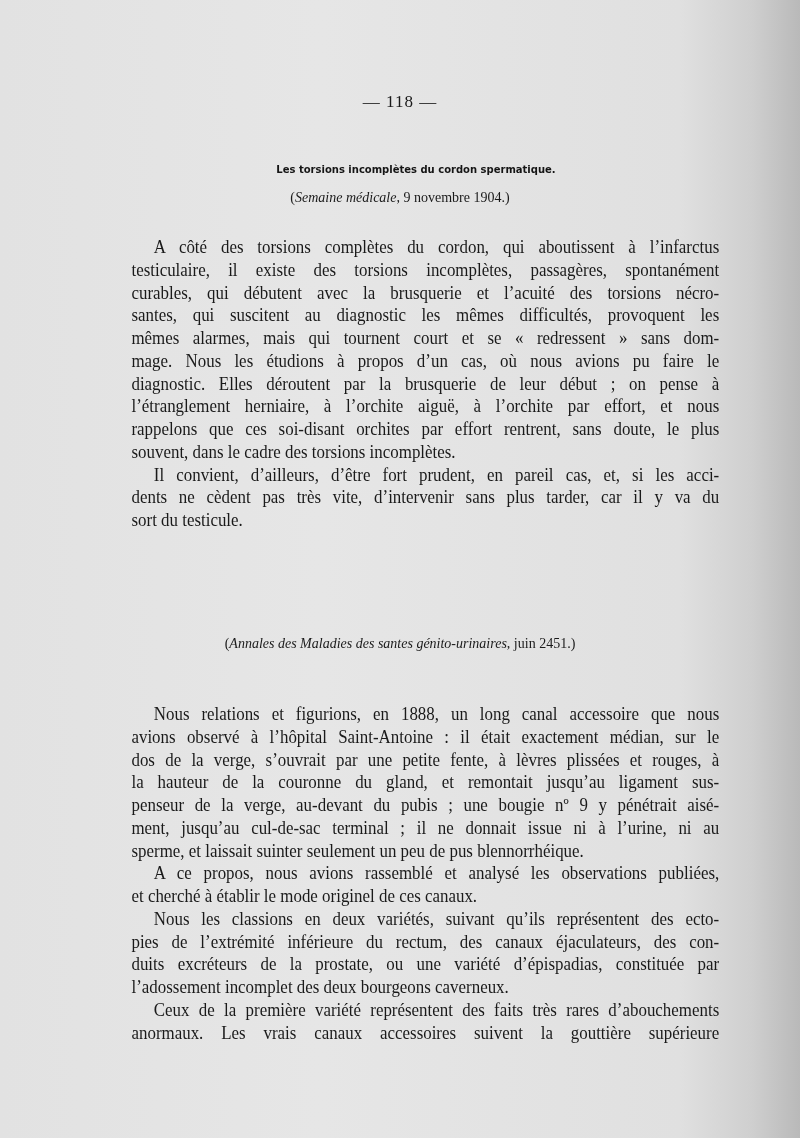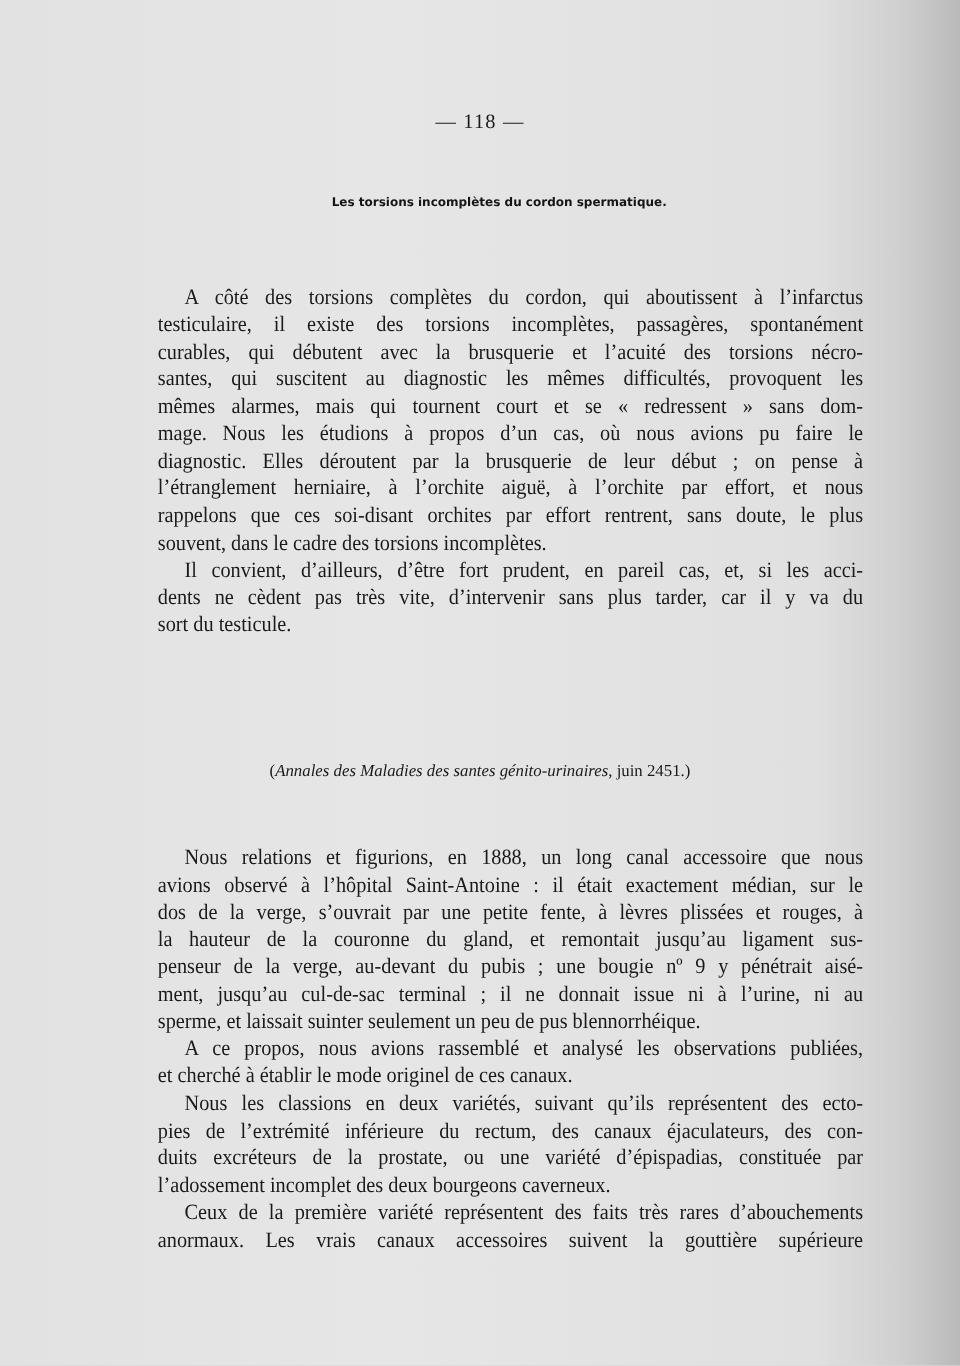--- a/index.html
+++ b/index.html
@@ -43,20 +43,23 @@
     .line.first { padding-left: 24px; }
   </style>
 </head>
 <body>
 
 <div class="page">
 
   <div class="text page-number">— 118 —</div>
 
   <div class="article-title" style="top:164px;">Les torsions incomplètes du cordon spermatique.</div>
+  <div class="text article-source" style="top:190px;">
+    <span>(</span><span class="src-italic">Semaine médicale</span><span>, 9 novembre 1904.)</span>
+  </div>
 
   <div class="text body-block" style="top:236px;">
     <div class="para">
       <span class="line first">A côté des torsions complètes du cordon, qui aboutissent à l’infarctus</span>
       <span class="line">testiculaire, il existe des torsions incomplètes, passagères, spontanément</span>
       <span class="line">curables, qui débutent avec la brusquerie et l’acuité des torsions nécro-</span>
       <span class="line">santes, qui suscitent au diagnostic les mêmes difficultés, provoquent les</span>
       <span class="line">mêmes alarmes, mais qui tournent court et se « redressent » sans dom-</span>
       <span class="line">mage. Nous les étudions à propos d’un cas, où nous avions pu faire le</span>
       <span class="line">diagnostic. Elles déroutent par la brusquerie de leur début ; on pense à</span>

